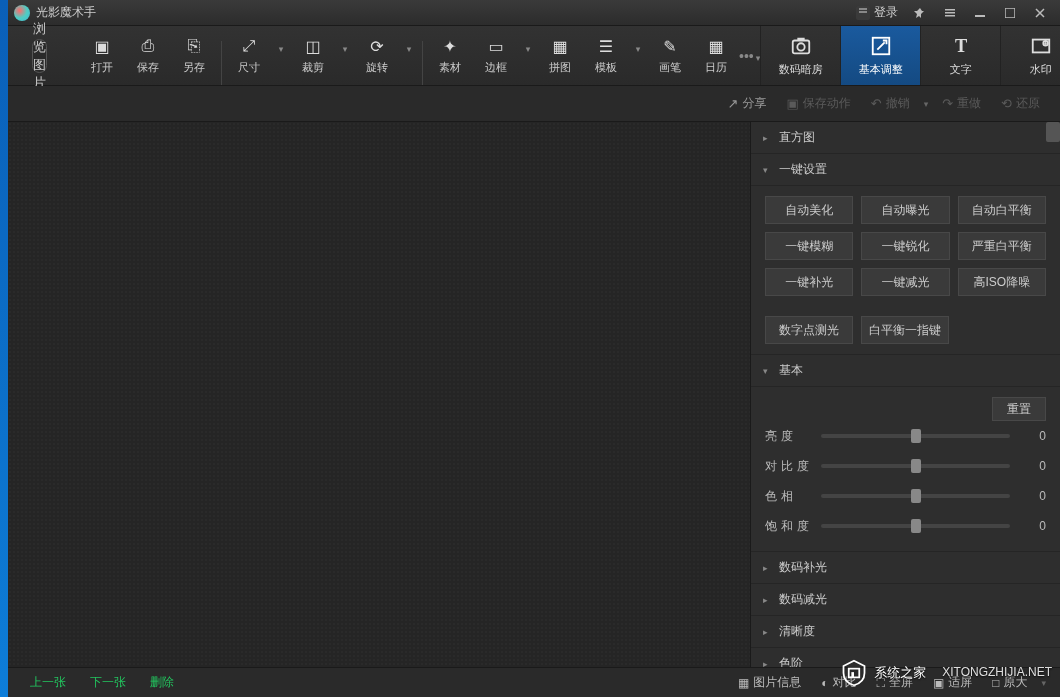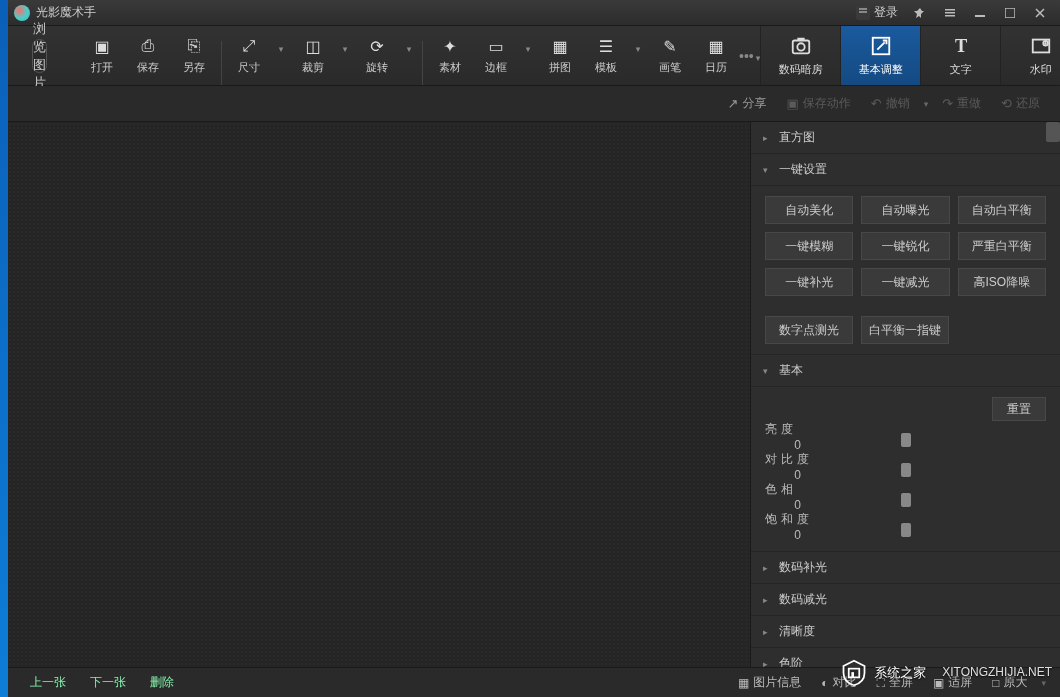--- a/index.html
+++ b/index.html
@@ -53,29 +53,29 @@
 .section-header { height: 32px; display: flex; align-items: center; padding: 0 12px; color: #ccc; cursor: pointer; border-bottom: 1px solid #252525; font-size: 12px; }
 .section-header .chev { width: 10px; margin-right: 6px; font-size: 9px; color: #888; }
 .section-body { padding: 10px 14px; border-bottom: 1px solid #252525; }
 
 .btn-grid { display: grid; grid-template-columns: repeat(3, 1fr); gap: 8px; }
 .pbtn { height: 28px; background: #3a3a3a; border: 1px solid #484848; display: flex; align-items: center; justify-content: center; color: #ccc; cursor: pointer; font-size: 12px; }
 .btn-row { display: flex; gap: 8px; margin-top: 20px; }
 .btn-row .pbtn { width: 88px; }
 
 .reset-row { display: flex; justify-content: flex-end; margin-bottom: 0; }
-.slider-row { display: flex; height: 30px; flex-direction: column; }
+.slider-row { display: flex; align-items: center; height: 30px; }
 .slider-row .slabel { width: 56px; color: #bbb; font-size: 12px; letter-spacing: 4px; }
 .slider-row .strack { flex: 1; height: 4px; background: #444; position: relative; border-radius: 2px; }
 .slider-row .sthumb { position: absolute; top: -5px; width: 10px; height: 14px; background: #888; border-radius: 2px; transform: translateX(-50%); cursor: pointer; }
 .slider-row .sval { width: 36px; text-align: right; color: #bbb; font-size: 12px; }
 
 
 .bottombar { height: 30px; background: #2a2a2a; border-top: 1px solid #1a1a1a; display: flex; align-items: center; padding: 0 10px; }
-.bbtn { padding: 3px 12px; color: #86efac; cursor: pointer; font-size: 12px; }
+.bbtn { padding: 3px 12px; color: #22c55e; cursor: pointer; font-size: 12px; }
 .bottombar .spacer { flex: 1; }
 .bopt { display: flex; align-items: center; color: #bbb; padding: 0 10px; cursor: pointer; font-size: 12px; }
 .bopt .bicon { margin-right: 4px; }
 
 
 .watermark { position: absolute; right: 8px; bottom: 10px; display: flex; align-items: center; color: #fff; font-size: 13px; text-shadow: 0 1px 2px #000; pointer-events: none; }
 .watermark .wm-icon { width: 28px; height: 28px; margin-right: 6px; }
 .watermark .wm-text { display: flex; line-height: 1.1; }
 .watermark .wm-sub { font-size: 12px; opacity: .85; padding-left: 16px; }
 

